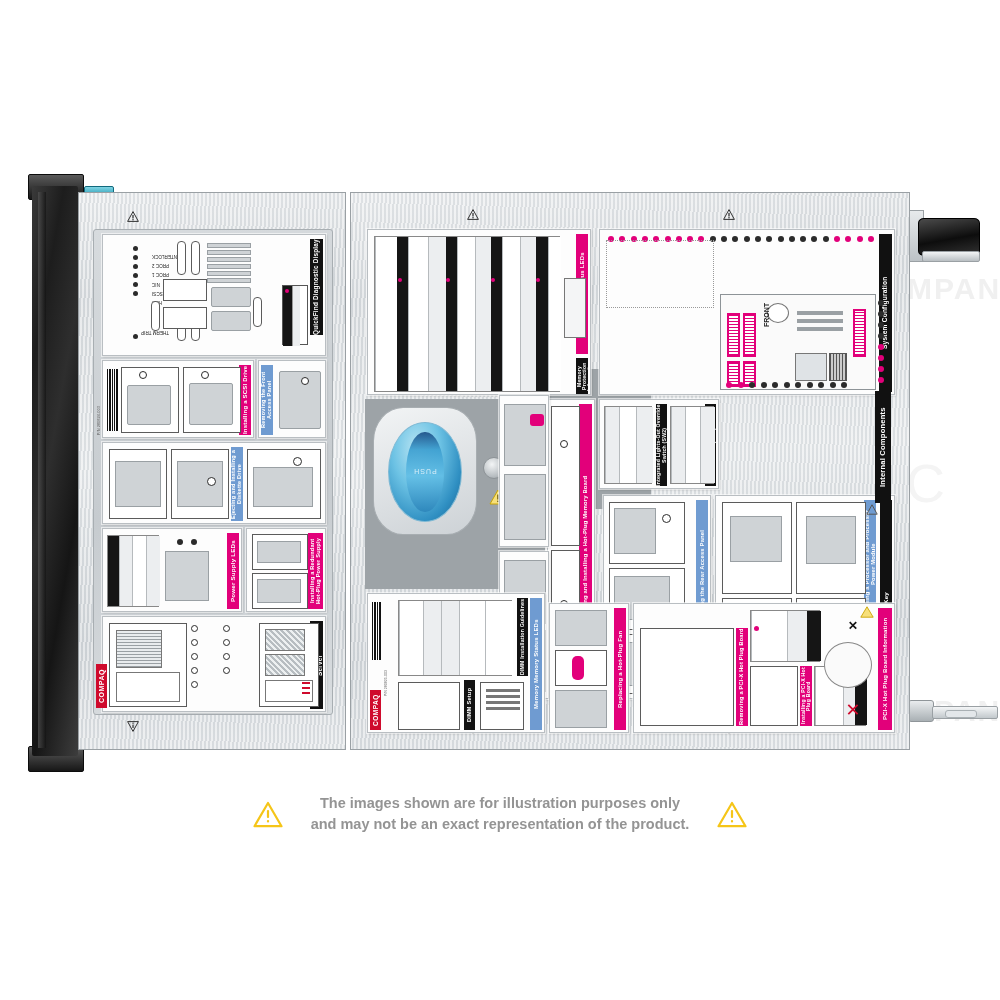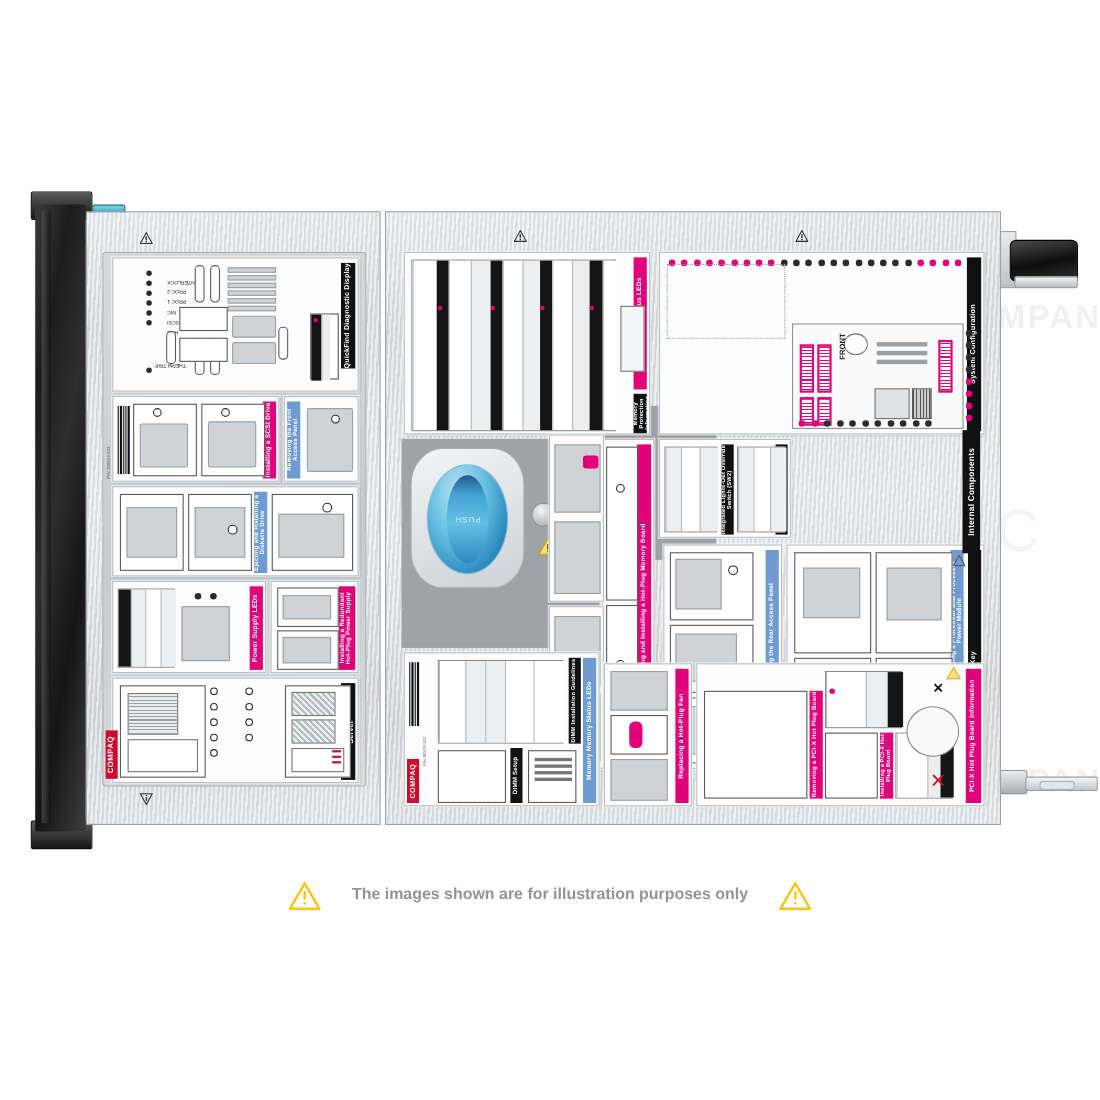--- a/index.html
+++ b/index.html
@@ -639,20 +639,21 @@
   <div id="caption">
     <div class="ctri">
       <svg viewBox="0 0 30 27">
           <path d="M15 2 28.5 25.2H1.5z" fill="none" stroke="#f5c518" stroke-width="2.2" stroke-linejoin="round"></path>
           <rect x="13.9" y="9" width="2.2" height="8" rx="1" fill="#f5c518"></rect>
           <rect x="13.9" y="19" width="2.2" height="2.4" rx="1" fill="#f5c518"></rect>
         </svg>
     </div>
     <div class="ctext">
       <div>The images shown are for illustration purposes only</div>
+      <div>and may not be an exact representation of the product.</div>
     </div>
     <div class="ctri">
       <svg viewBox="0 0 30 27">
           <path d="M15 2 28.5 25.2H1.5z" fill="none" stroke="#f5c518" stroke-width="2.2" stroke-linejoin="round"></path>
           <rect x="13.9" y="9" width="2.2" height="8" rx="1" fill="#f5c518"></rect>
           <rect x="13.9" y="19" width="2.2" height="2.4" rx="1" fill="#f5c518"></rect>
         </svg>
     </div>
   </div>
 

